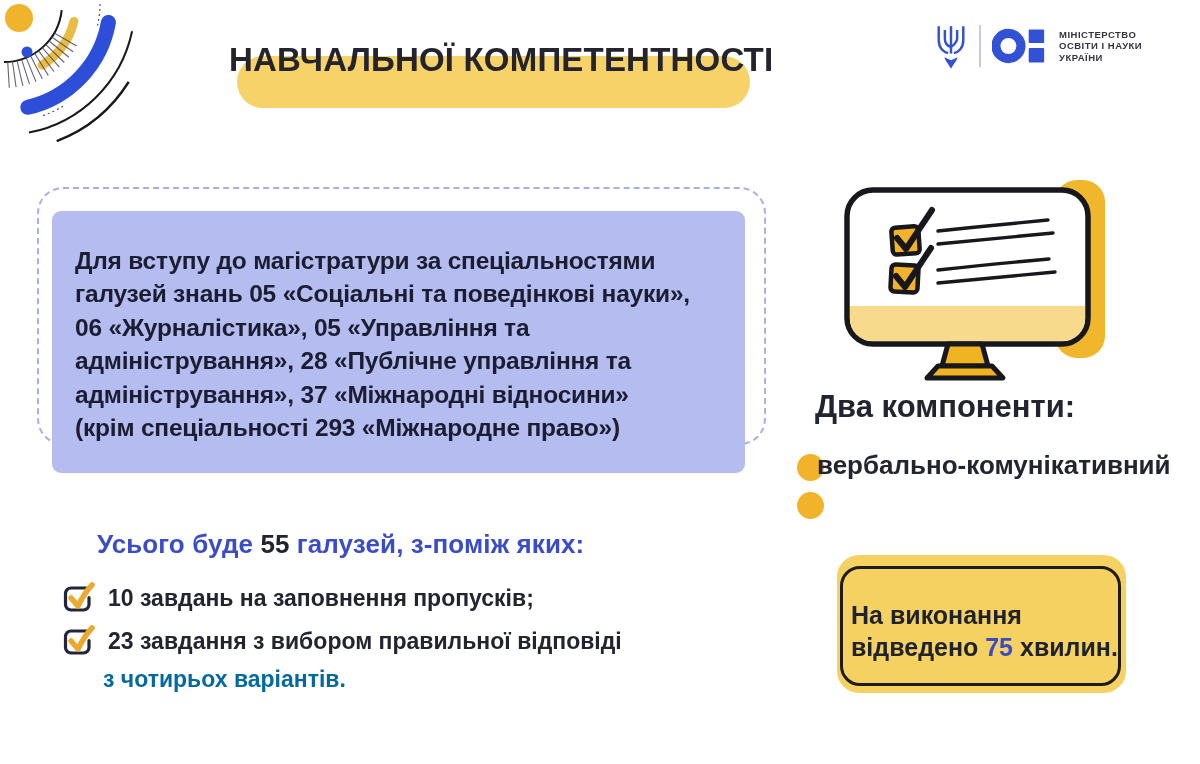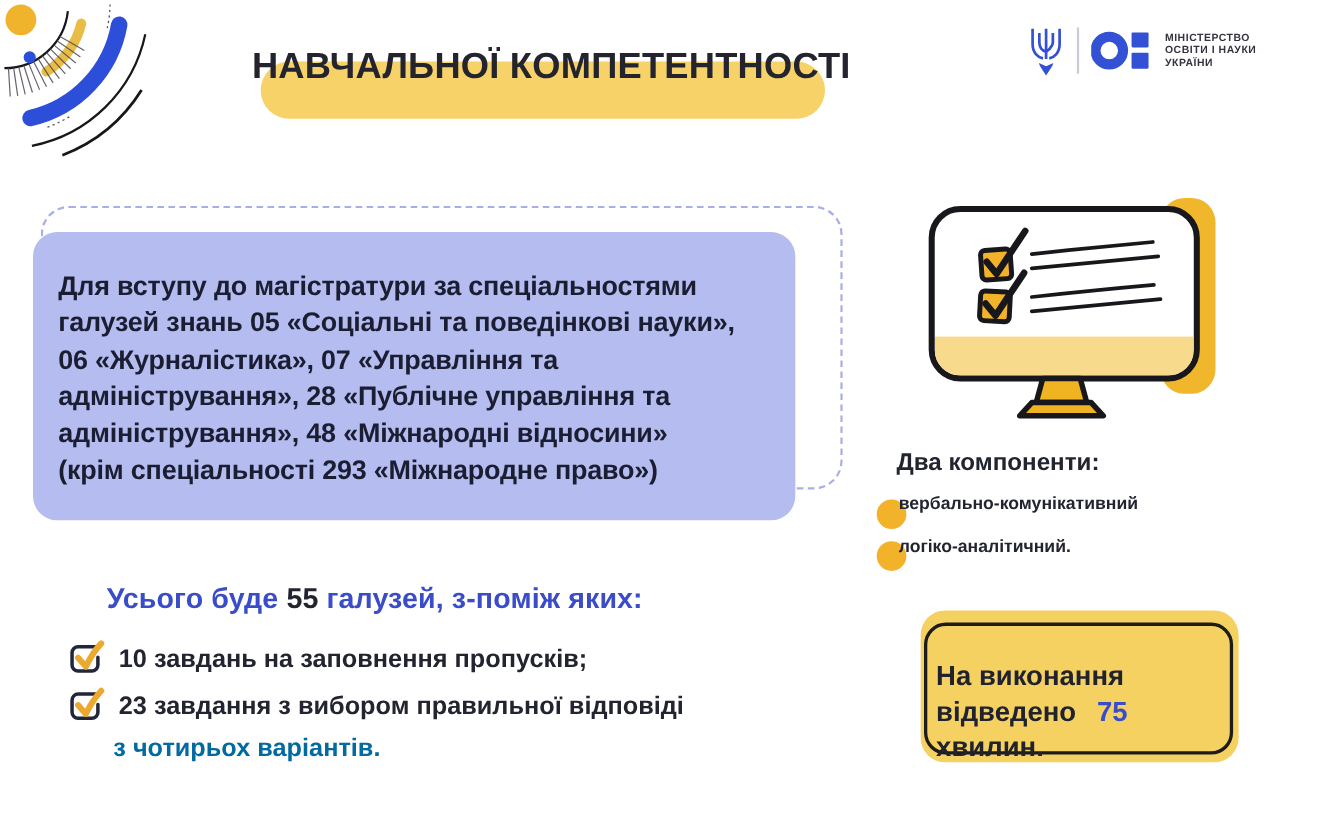--- a/index.html
+++ b/index.html
@@ -22,22 +22,22 @@
   
   .logo { position:absolute; left:934px; top:22px; display:flex; align-items:center; gap:11px; z-index:2;}
   .logo-divider { width:2px; height:42px; background:#c9ccd6; }
   .logo-text { font-size:9.5px; line-height:11.5px; font-weight:bold; color:#33343f; letter-spacing:0.5px; }
   
   .dash-frame {
     position:absolute; left:37px; top:187px; width:729px; height:258px;
     border:2px dashed #a8aee8; border-radius:26px; z-index:1;
   }
   .purple-card {
-    position:absolute; left:30px; top:211px; width:693px; height:262px;
-    background:#b5bcef; border-radius:22px; z-index:2;
+    position:absolute; left:52px; top:211px; width:693px; height:262px;
+    background:#b5bcef; border-radius:9px; z-index:2;
     padding:33px 28px 0 23px;
     font-size:24.5px; font-weight:bold; color:#1b1e32; line-height:33.4px;
     letter-spacing:-0.2px;
   }
   
   .tasks-heading {
     position:absolute; left:97px; top:529px;
     font-size:26px; font-weight:bold; color:#3a4cc8; letter-spacing:0.1px;
   }
   .tasks-heading .count { color:#22242f; }
@@ -45,44 +45,44 @@
     font-size:23px; font-weight:bold; color:#22242f; }
   .check-row.r1 { left:60px; top:583px; }
   .check-row.r2 { left:60px; top:626px; }
   .check-cont { position:absolute; left:103px; top:666px;
     font-size:23px; font-weight:bold; color:#0369a1; }
   .check-row svg { flex:0 0 auto; margin-top:-2px; }
   
   .monitor { position:absolute; left:835px; top:170px; z-index:2; }
   
   .comp-heading {
-    position:absolute; left:815px; top:407px;
-    font-size:22px; font-weight:bold; color:#22242f;
-  }
-  .comp-item { position:absolute; font-size:16px; font-weight:bold; color:#22242f; z-index:2; }
+    position:absolute; left:815px; top:389px;
+    font-size:31px; font-weight:bold; color:#22242f;
+  }
+  .comp-item { position:absolute; font-size:26px; font-weight:bold; color:#22242f; z-index:2; }
   .comp-item.c1 { left:817px; top:450px; }
   .comp-item.c2 { left:817px; top:489px; }
   .comp-dot { position:absolute; width:27px; height:27px; border-radius:50%;
     background:#f2b32b; z-index:1; }
   .comp-dot.d1 { left:797px; top:454px; }
   .comp-dot.d2 { left:797px; top:492px; }
   
   .yellow-card {
     position:absolute; left:837px; top:555px; width:289px; height:138px;
     background:#f5d161; border-radius:22px; z-index:2;
   }
   .yellow-card .ink-frame {
     position:absolute; left:3px; top:11px; right:5px; bottom:7px;
     border:3px solid #1c1c1c; border-radius:20px;
   }
   .yellow-card .duration-text {
     position:absolute; left:14px; top:44px;
     font-size:25px; font-weight:bold; color:#20222e; line-height:32px;
   }
-  .duration-text .num { color:#3a4cc8;margin-left:12px; }
+  .duration-text .num { color:#3a4cc8; }
   
   .deco { position:absolute; left:0; top:0; z-index:1; }
 </style>
 </head>
 <body>
 
 <div class="canvas">
 
   <svg class="deco" width="158" height="152" viewBox="0 0 158 152">
     <path d="M61.7,10.1 A58,58 0 0 1 4,62" fill="none" stroke="#15151c" stroke-width="2"></path>
@@ -123,23 +123,23 @@
       <span style="display:block">МІНІСТЕРСТВО</span>
       <span style="display:block">ОСВІТИ І НАУКИ</span>
       <span style="display:block">УКРАЇНИ</span>
     </div>
   </div>
 
   <div class="dash-frame"></div>
   <div class="purple-card">
     <div>Для вступу до магістратури за спеціальностями</div>
     <div>галузей знань 05 «Соціальні та поведінкові науки»,</div>
-    <div>06 «Журналістика», 07 «Управління та</div>
+    <div>06 «Журналістика», 05 «Управління та</div>
     <div>адміністрування», 28 «Публічне управління та</div>
-    <div>адміністрування», 48 «Міжнародні відносини»</div>
+    <div>адміністрування», 37 «Міжнародні відносини»</div>
     <div>(крім спеціальності 293 «Міжнародне право»)</div>
   </div>
 
   <div class="tasks-heading">
     <span>Усього буде </span><span class="count">55</span><span> галузей, з-поміж яких:</span>
   </div>
 
   <div class="check-row r1">
     <svg width="36" height="33" viewBox="0 0 36 33">
       <path d="M27,7 H11 a5.5,5.5 0 0 0 -5.5,5.5 v11 a5.5,5.5 0 0 0 5.5,5.5 h12.5 a5.5,5.5 0 0 0 5.5,-5.5 v-7" fill="none" stroke="#23263a" stroke-width="3.2" stroke-linecap="round"></path>
@@ -180,21 +180,20 @@
       <path d="M103,74 C145,70 185,66 218,63"></path>
       <path d="M103,100 C140,96 180,92 214,89"></path>
       <path d="M103,113 C145,109 185,105 220,102"></path>
     </g>
   </svg>
 
   <div class="comp-heading">Два компоненти:</div>
   <div class="comp-dot d1"></div>
   <div class="comp-item c1">вербально-комунікативний</div>
   <div class="comp-dot d2"></div>
-  <div class="comp-item c2">логіко-аналітичний.</div>
 
   <div class="yellow-card">
     <div class="ink-frame"></div>
     <div class="duration-text">
       <span style="display:block">На виконання</span>
       <span>відведено </span><span class="num">75</span><span> хвилин.</span>
     </div>
   </div>
 
 </div>

